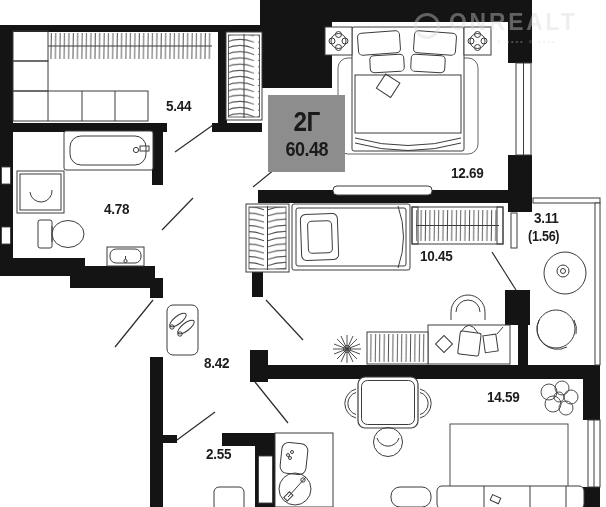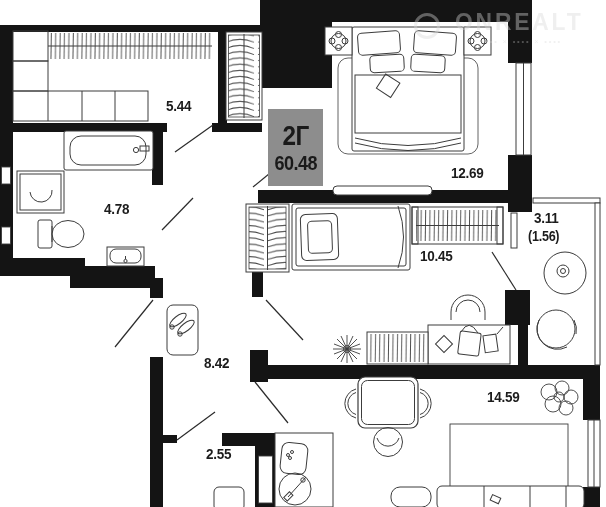--- a/index.html
+++ b/index.html
@@ -2,27 +2,27 @@
 <html><head>
 <meta charset="utf-8">
 <style>
   html,body{margin:0;padding:0;background:#ffffff;}
   #stage{position:relative;width:606px;height:507px;background:#ffffff;overflow:hidden;
          font-family:"Liberation Sans",sans-serif;}
   #plan-svg{position:absolute;left:0;top:0;}
   .lbl{position:absolute;font:600 15px/1.1 "Liberation Sans",sans-serif;color:#1c1c1c;
        letter-spacing:-0.3px;transform:scaleX(0.9);transform-origin:left top;white-space:nowrap;}
   .lbl.small{font-size:14px;}
-  #unit-badge{position:absolute;left:268px;top:109px;width:55px;height:77px;background:#8d8d8d;
+  #unit-badge{position:absolute;left:268px;top:95px;width:77px;height:77px;background:#8d8d8d;
        display:flex;flex-direction:column;align-items:center;justify-content:center;gap:3px;}
   #unit-badge .t1{font:700 27px/1 "Liberation Sans",sans-serif;color:#1a1a1a;letter-spacing:-0.5px;transform:scaleX(0.9);}
   #unit-badge .t2{font:600 20px/1 "Liberation Sans",sans-serif;color:#1a1a1a;letter-spacing:-0.5px;transform:scaleX(0.9);}
   #watermark{position:absolute;left:414px;top:10px;display:flex;align-items:flex-start;pointer-events:none;}
   #wm-ring{width:20px;height:20px;border:3px solid rgba(215,215,215,0.40);border-radius:50%;margin-top:3px;}
-  #wm-texts{margin-left:15px;display:flex;flex-direction:column;}
+  #wm-texts{margin-left:9px;display:flex;flex-direction:column;}
   #wm-brand{font:700 24px/1 "Liberation Sans",sans-serif;color:rgba(215,215,215,0.40);letter-spacing:3px;transform:scaleX(0.95);transform-origin:left top;}
   #wm-tag{font:400 7.5px/1 "Liberation Sans",sans-serif;color:rgba(210,210,210,0.34);letter-spacing:1.8px;margin-top:4px;margin-left:26px;}
 </style>
 </head>
 <body>
 
 <div id="stage">
 
   <svg id="plan-svg" width="606" height="507" viewBox="0 0 606 507">
     <defs>

